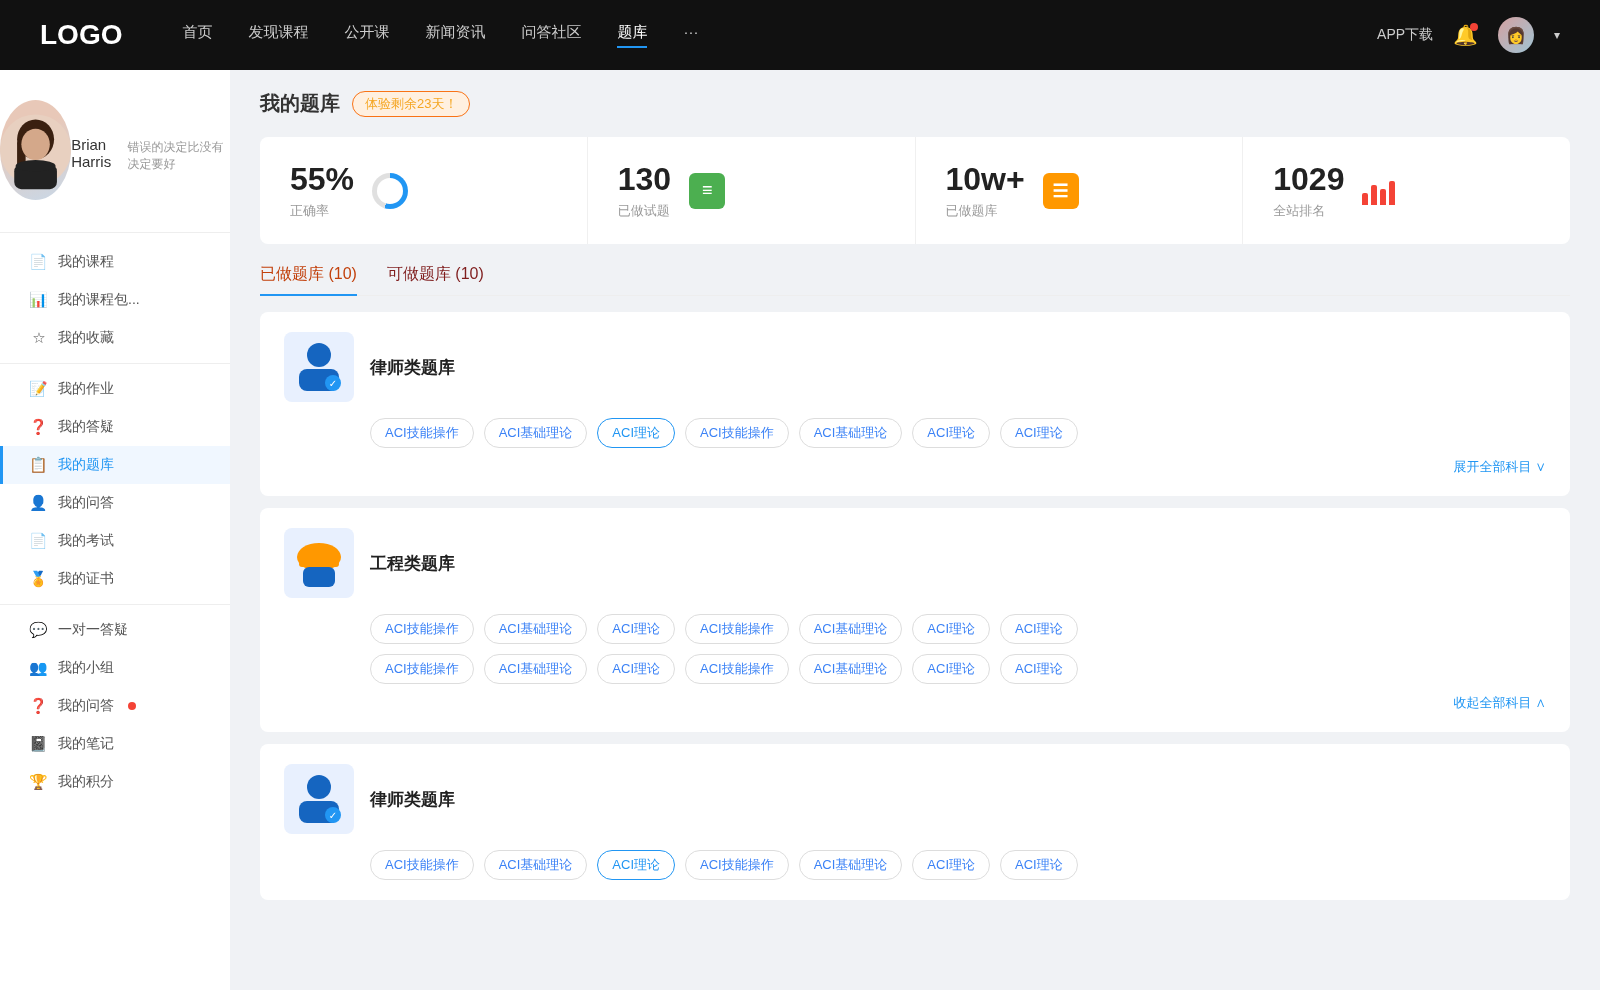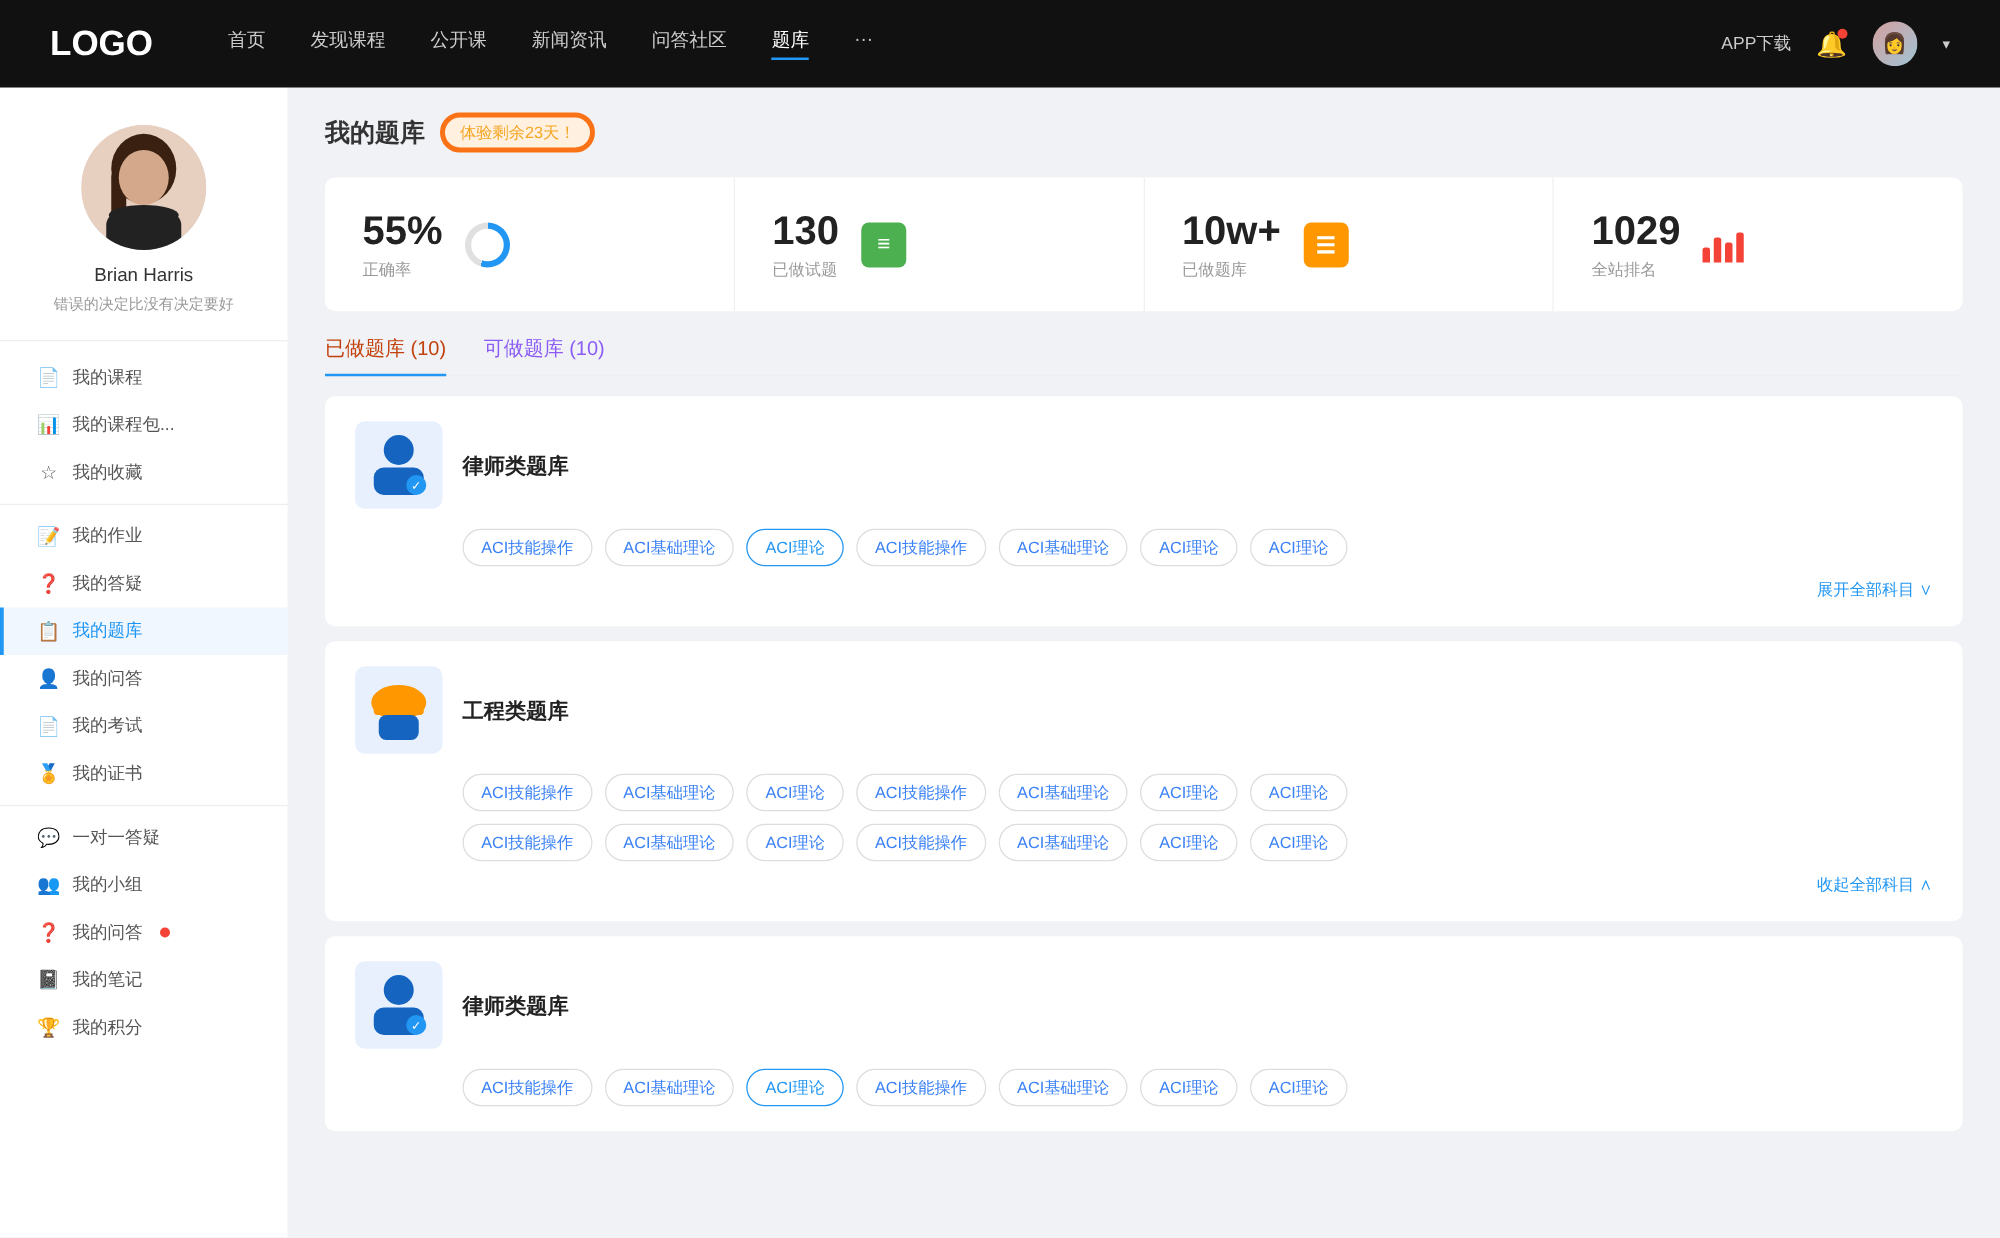--- a/index.html
+++ b/index.html
@@ -85,21 +85,21 @@
     
     .sidebar {
       width: 230px;
       background: white;
       min-height: 100%;
       padding: 30px 0;
       flex-shrink: 0;
     }
     .sidebar-profile {
       display: flex;
-      flex-direction: column;
+      flex-direction: row;
       align-items: center;
       padding-bottom: 20px;
       border-bottom: 1px solid #eee;
       margin-bottom: 10px;
     }
     .sidebar-avatar {
       width: 100px; height: 100px;
       border-radius: 50%;
       background: linear-gradient(135deg, #f0d0c0, #c0d8e8);
       overflow: hidden;
@@ -181,21 +181,21 @@
       margin-bottom: 20px;
     }
     .page-title-text {
       font-size: 20px;
       font-weight: 600;
       color: #333;
     }
     .trial-badge {
       background: #fff0e0;
       color: #f5a623;
-      border: 4px solid #f97316;
+      border: 1px solid #f97316;
       border-radius: 20px;
       padding: 3px 12px;
       font-size: 13px;
     }
 
     
     .stats-row {
       display: flex;
       background: white;
       border-radius: 8px;
@@ -267,21 +267,21 @@
 
     
     .tabs-bar {
       display: flex;
       gap: 30px;
       margin-bottom: 16px;
       border-bottom: 1px solid #eee;
     }
     .tab-item {
       font-size: 16px;
-      color: #8b5cf6;
+      color: #7f1d1d;
       padding-bottom: 10px;
       cursor: pointer;
       position: relative;
     }
     .tab-item.active {
       color: #c2410c;
       font-weight: 400;
     }
     .tab-item.active::after {
       content: '';

